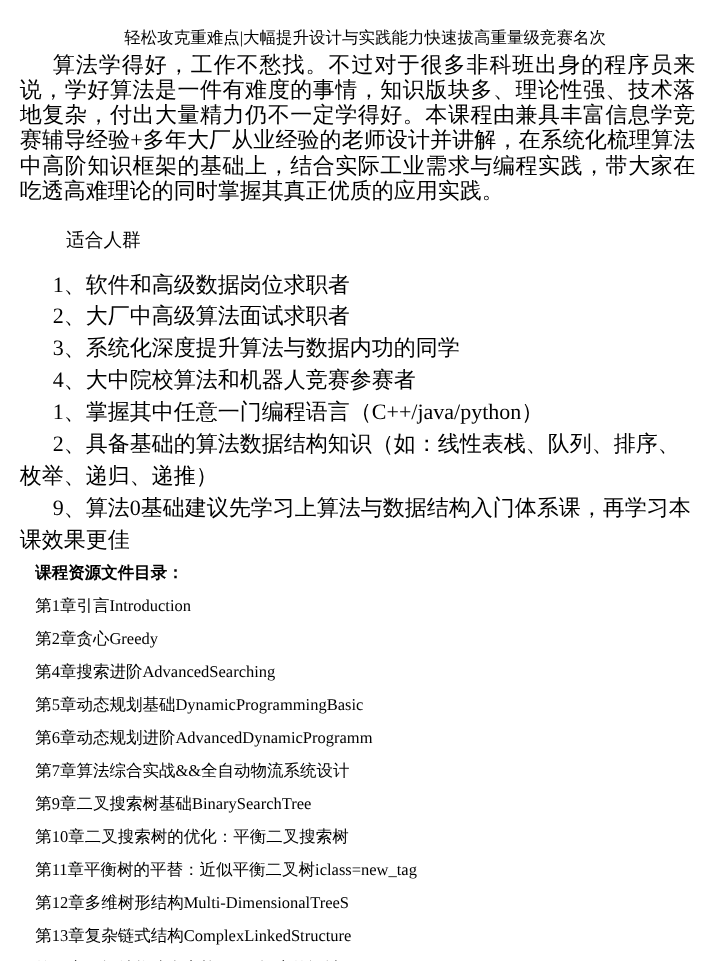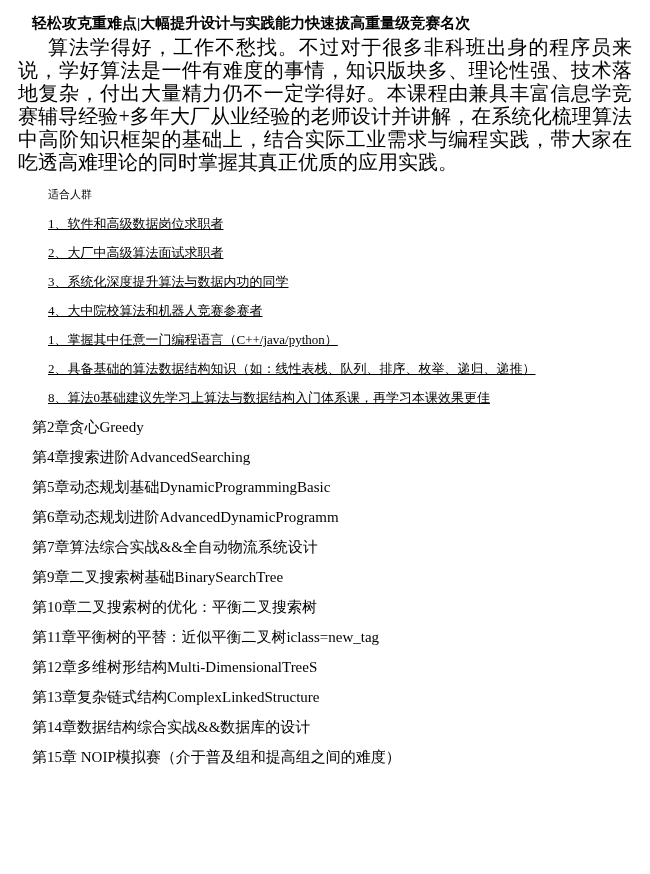--- a/index.html
+++ b/index.html
@@ -16,43 +16,43 @@
   }
   .page {
     width: 650px;
     height: 874px;
     box-sizing: border-box;
     padding: 12px 18px 0 18px;
   }
   .title {
     font-size: 15px;
     line-height: 22px;
-    margin: 0 0 2px 0;
+    margin: 12px 0 2px 0;
     text-indent: 14px;
-    font-weight: bold;
+    font-weight: normal;
+    text-align: center;
   }
   .para {
     font-size: 20px;
     line-height: 23px;
     text-indent: 30px;
     margin: 0;
     text-align: justify;
   }
   .section-label {
-    font-size: 11px;
+    font-size: 17px;
+    line-height: 29px;
+    margin: 12px;
+    text-indent: 30px;
+  }
+  .item {
+    font-size: 20px;
     line-height: 29px;
     margin: 0;
     text-indent: 30px;
-  }
-  .item {
-    font-size: 13px;
-    line-height: 29px;
-    margin: 0;
-    text-indent: 30px;
-    text-decoration: underline;
   }
   .toc-heading {
     font-size: 15px;
     line-height: 30px;
     margin: 0;
     text-indent: 14px;
     font-weight: bold;
   }
   .toc-item {
     font-size: 15px;
@@ -74,23 +74,25 @@
   <div class="spacer-sm"></div>
 
   <p class="section-label">适合人群</p>
   <p class="item">1、软件和高级数据岗位求职者</p>
   <p class="item">2、大厂中高级算法面试求职者</p>
   <p class="item">3、系统化深度提升算法与数据内功的同学</p>
   <p class="item">4、大中院校算法和机器人竞赛参赛者</p>
 
   <p class="item">1、掌握其中任意一门编程语言（C++/java/python）</p>
   <p class="item">2、具备基础的算法数据结构知识（如：线性表栈、队列、排序、枚举、递归、递推）</p>
-  <p class="item">8、算法0基础建议先学习上算法与数据结构入门体系课，再学习本课效果更佳</p>
+  <p class="item">9、算法0基础建议先学习上算法与数据结构入门体系课，再学习本课效果更佳</p>
 
+  <p class="toc-heading">课程资源文件目录：</p>
 
+  <p class="toc-item">第1章引言Introduction</p>
   <p class="toc-item">第2章贪心Greedy</p>
   <p class="toc-item">第4章搜索进阶AdvancedSearching</p>
   <p class="toc-item">第5章动态规划基础DynamicProgrammingBasic</p>
   <p class="toc-item">第6章动态规划进阶AdvancedDynamicProgramm</p>
   <p class="toc-item">第7章算法综合实战&amp;&amp;全自动物流系统设计</p>
   <p class="toc-item">第9章二叉搜索树基础BinarySearchTree</p>
   <p class="toc-item">第10章二叉搜索树的优化：平衡二叉搜索树</p>
   <p class="toc-item">第11章平衡树的平替：近似平衡二叉树iclass=new_tag</p>
   <p class="toc-item">第12章多维树形结构Multi-DimensionalTreeS</p>
   <p class="toc-item">第13章复杂链式结构ComplexLinkedStructure</p>

